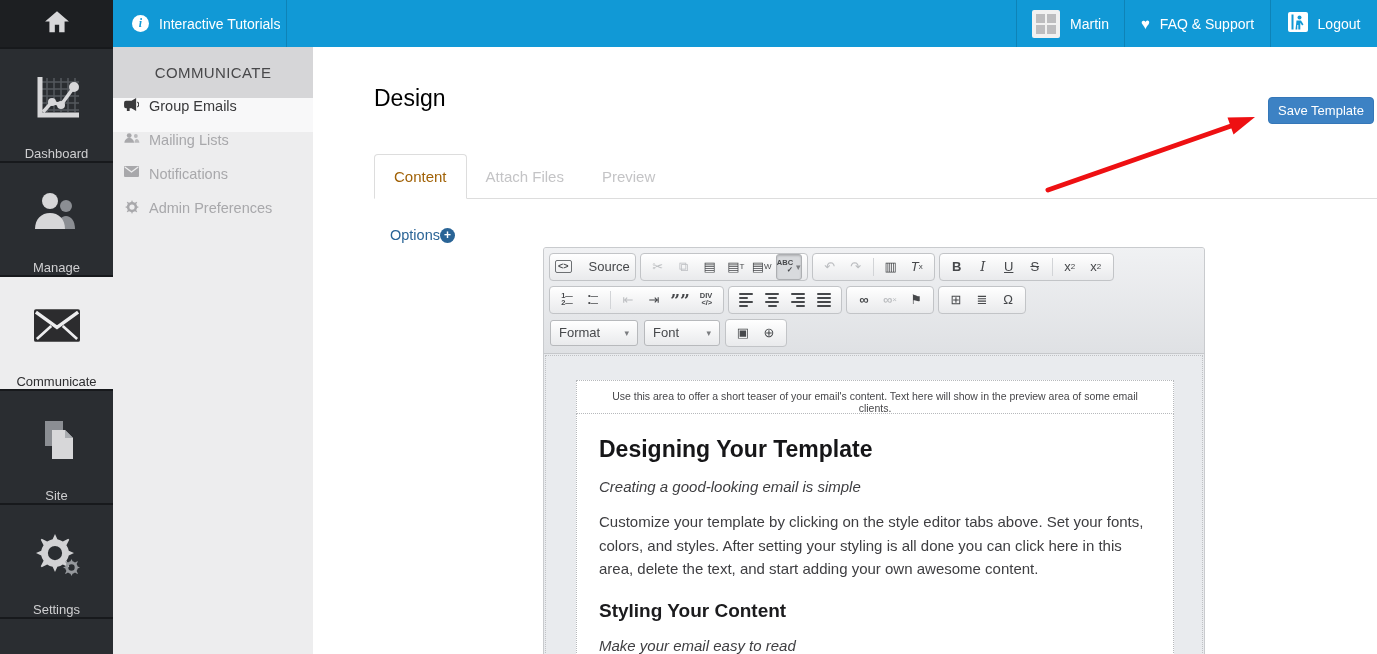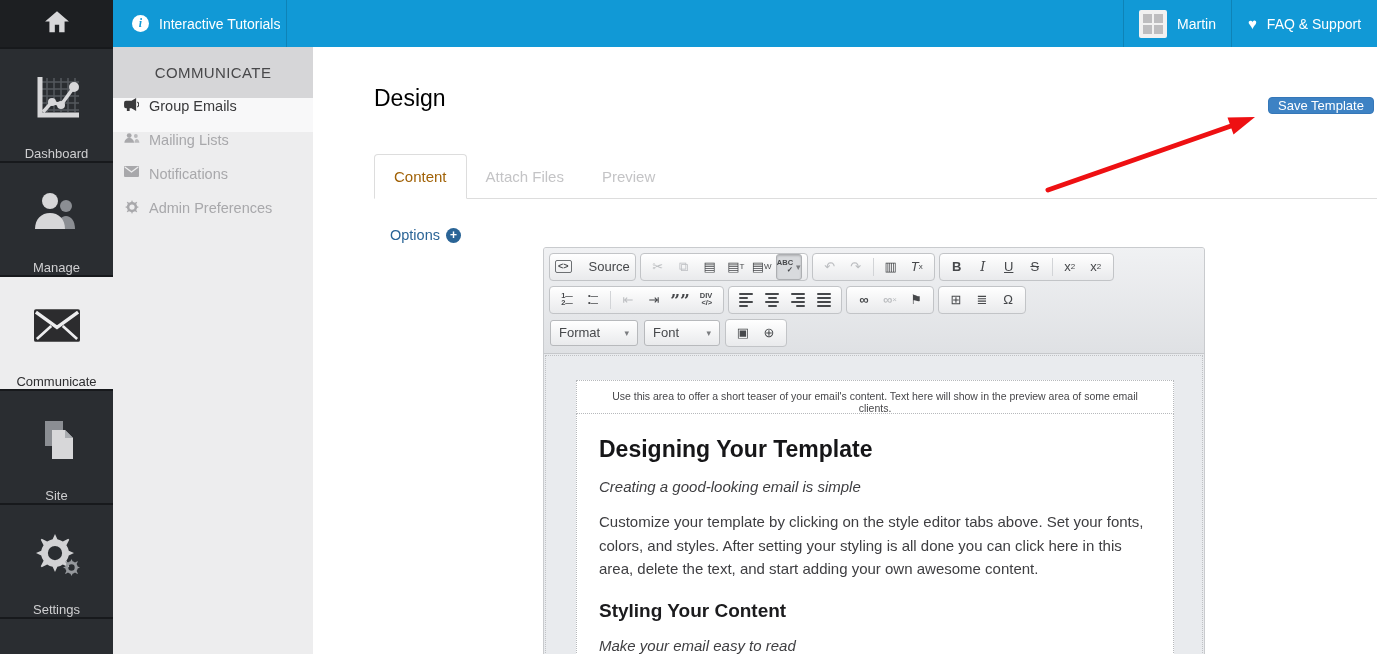--- a/index.html
+++ b/index.html
@@ -35,26 +35,26 @@
   
   .submenu{position:absolute;left:113px;top:47px;width:200px;height:607px;background:#ededee;}
   .submenu-header{height:51px;background:#d6d6d8;display:flex;align-items:center;justify-content:center;font-size:15px;color:#48484a;letter-spacing:.4px;}
   .sm-item{height:34px;display:flex;gap:9px;padding:0 10px;color:#a8a8ab;font-size:14.5px;cursor:pointer;}
   .sm-item.active{background:#f8f8f9;color:#39393b;}
   .sm-ic{width:17px;display:flex;justify-content:center;color:inherit;}
 
   
   .main{position:absolute;left:313px;top:47px;width:1064px;height:607px;background:#fff;}
   .page-title{position:absolute;left:61px;top:38px;margin:0;font-size:23px;font-weight:400;color:#000000;}
-  .save-btn{position:absolute;left:955px;top:50px;width:106px;height:17px;background:#3d82c4;border:1px solid #3577b8;border-radius:4px;color:#fff;font-size:13px;display:flex;align-items:center;justify-content:center;cursor:pointer;box-sizing:border-box;}
+  .save-btn{position:absolute;left:955px;top:50px;width:106px;height:27px;background:#3d82c4;border:1px solid #3577b8;border-radius:4px;color:#fff;font-size:13px;display:flex;align-items:center;justify-content:center;cursor:pointer;box-sizing:border-box;}
   .arrow-svg{position:absolute;left:0;top:0;width:1064px;height:250px;pointer-events:none;}
   .tabbar{position:absolute;left:61px;right:0;top:105px;height:46px;border-bottom:1px solid #ddd;display:flex;align-items:flex-end;}
   .tab{padding:13px 19px;font-size:15px;color:#c4c4c6;cursor:pointer;}
   .tab.active{background:#fff;border:1px solid #ddd;border-bottom:1px solid #fff;border-radius:4px 4px 0 0;color:#a16207;margin-bottom:-1px;}
-  .options{position:absolute;left:77px;top:180px;display:flex;align-items:center;gap:6px;color:#2a6496;font-size:14.5px;cursor:pointer;}
+  .options{position:absolute;left:77px;top:180px;display:flex;align-items:center;color:#2a6496;font-size:14.5px;cursor:pointer;}
   .plus-ic{width:15px;height:15px;border-radius:50%;background:#2a6496;color:#fff;font-size:12px;line-height:15px;text-align:center;font-weight:bold;}
 
   
   .editor{position:absolute;left:230px;top:200px;width:662px;height:454px;border:1px solid #c9cbce;border-radius:3px;box-sizing:border-box;background:#e9ebee;}
   .toolbar{height:106px;background:linear-gradient(#f0f1f3,#dfe1e4);border-bottom:1px solid #c6c8cb;border-radius:2px 2px 0 0;padding:2px 5px;box-sizing:border-box;}
   .tb-row{display:flex;align-items:center;height:33px;}
   .tbgroup{display:inline-flex;align-items:center;background:linear-gradient(#ffffff,#e9eaec);border:1px solid #c2c4c7;border-radius:4px;padding:1px 4px;margin:0 4px 0 0;height:28px;box-sizing:border-box;}
   .tbgroup.plain{background:none;border:none;padding:0;}
   .tbtn{display:inline-flex;align-items:center;justify-content:center;min-width:24px;height:24px;margin:0 1px;border-radius:3px;color:#46484b;font-size:13px;cursor:pointer;text-decoration:none;position:relative;}
   .tbtn .gl{display:inline-flex;align-items:center;justify-content:center;line-height:1;}
@@ -186,20 +186,31 @@
             <i></i>
             <i></i>
             <i></i>
           </span>
         <span data-name="user-name">Martin</span>
       </div>
       <div class="tb-sec tb-faq" data-name="faq-support-button">
         <span class="heart-ic" data-name="heart-icon">♥</span>
         <span data-name="faq-label">FAQ &amp; Support</span>
       </div>
+      <div class="tb-sec tb-logout" data-name="logout-button">
+        <span data-name="logout-icon">
+          <svg width="20" height="20" viewBox="0 0 20 20">
+              <rect width="20" height="20" rx="2" fill="#fff"></rect>
+              <rect x="3.5" y="2.5" width="2" height="15" fill="#1199d6"></rect>
+              <circle cx="11.5" cy="5.5" r="2" fill="#1199d6"></circle>
+              <path d="M8.5 8.5 h4.5 l2.5 4 -1.4.9 -1.8-2.7 v6.8 h-2 v-4.5 h-1 v4.5 h-1.8 z" fill="#1199d6"></path>
+            </svg>
+        </span>
+        <span data-name="logout-label">Logout</span>
+      </div>
     </div>
   </div>
 
   <div class="submenu" data-name="communicate-submenu">
     <div class="submenu-header" data-name="submenu-header">COMMUNICATE</div>
     <div class="sm-item active" data-name="submenu-item-group-emails">
       <span class="sm-ic" data-name="megaphone-icon">
         <svg width="15" height="13" viewBox="0 0 16 14">
             <path fill="currentColor" d="M13 0 v14 l-5-3 H6 v3 H3 v-3 H2 a2 2 0 01-2-2 V5 a2 2 0 012-2 h6 l5-3 z"></path>
             <path d="M14.3 4.3 a3.2 3.2 0 010 5.4" stroke="currentColor" stroke-width="1.2" fill="none"></path>

